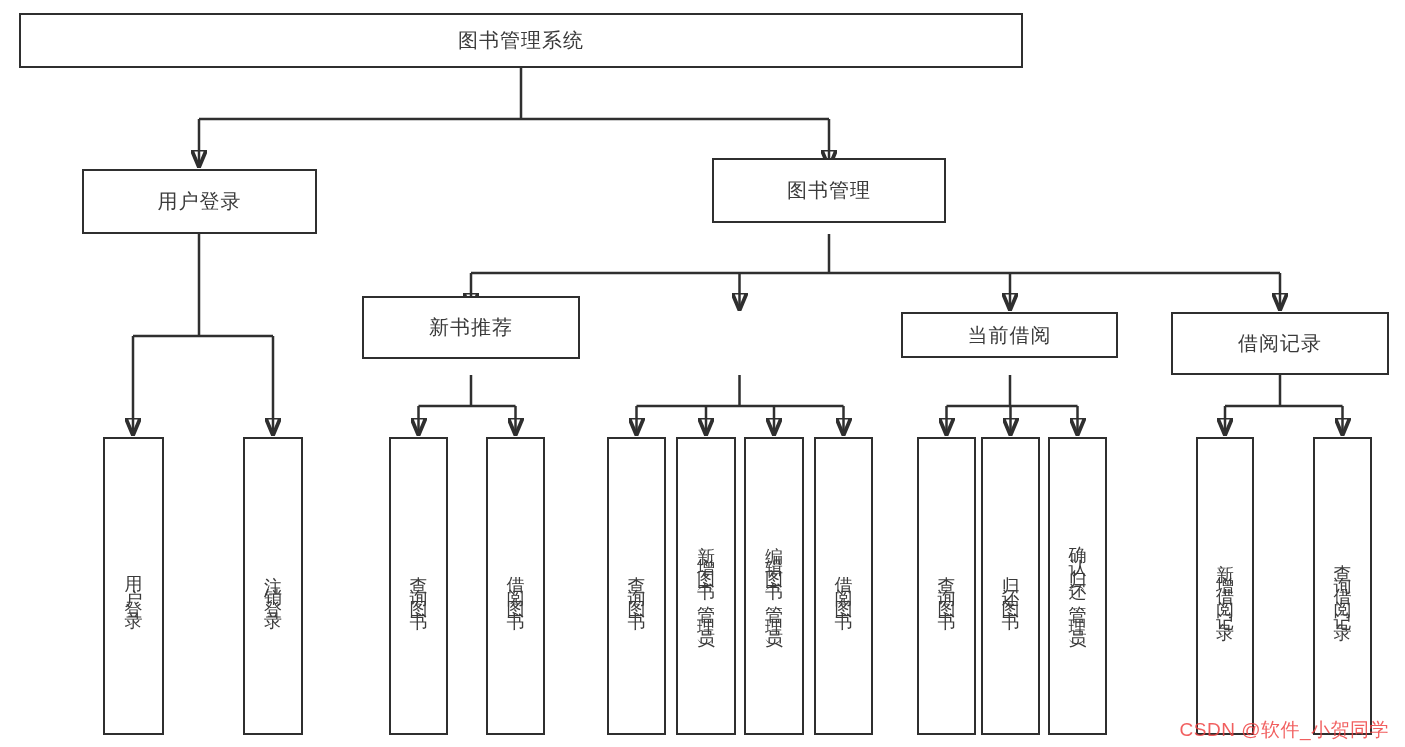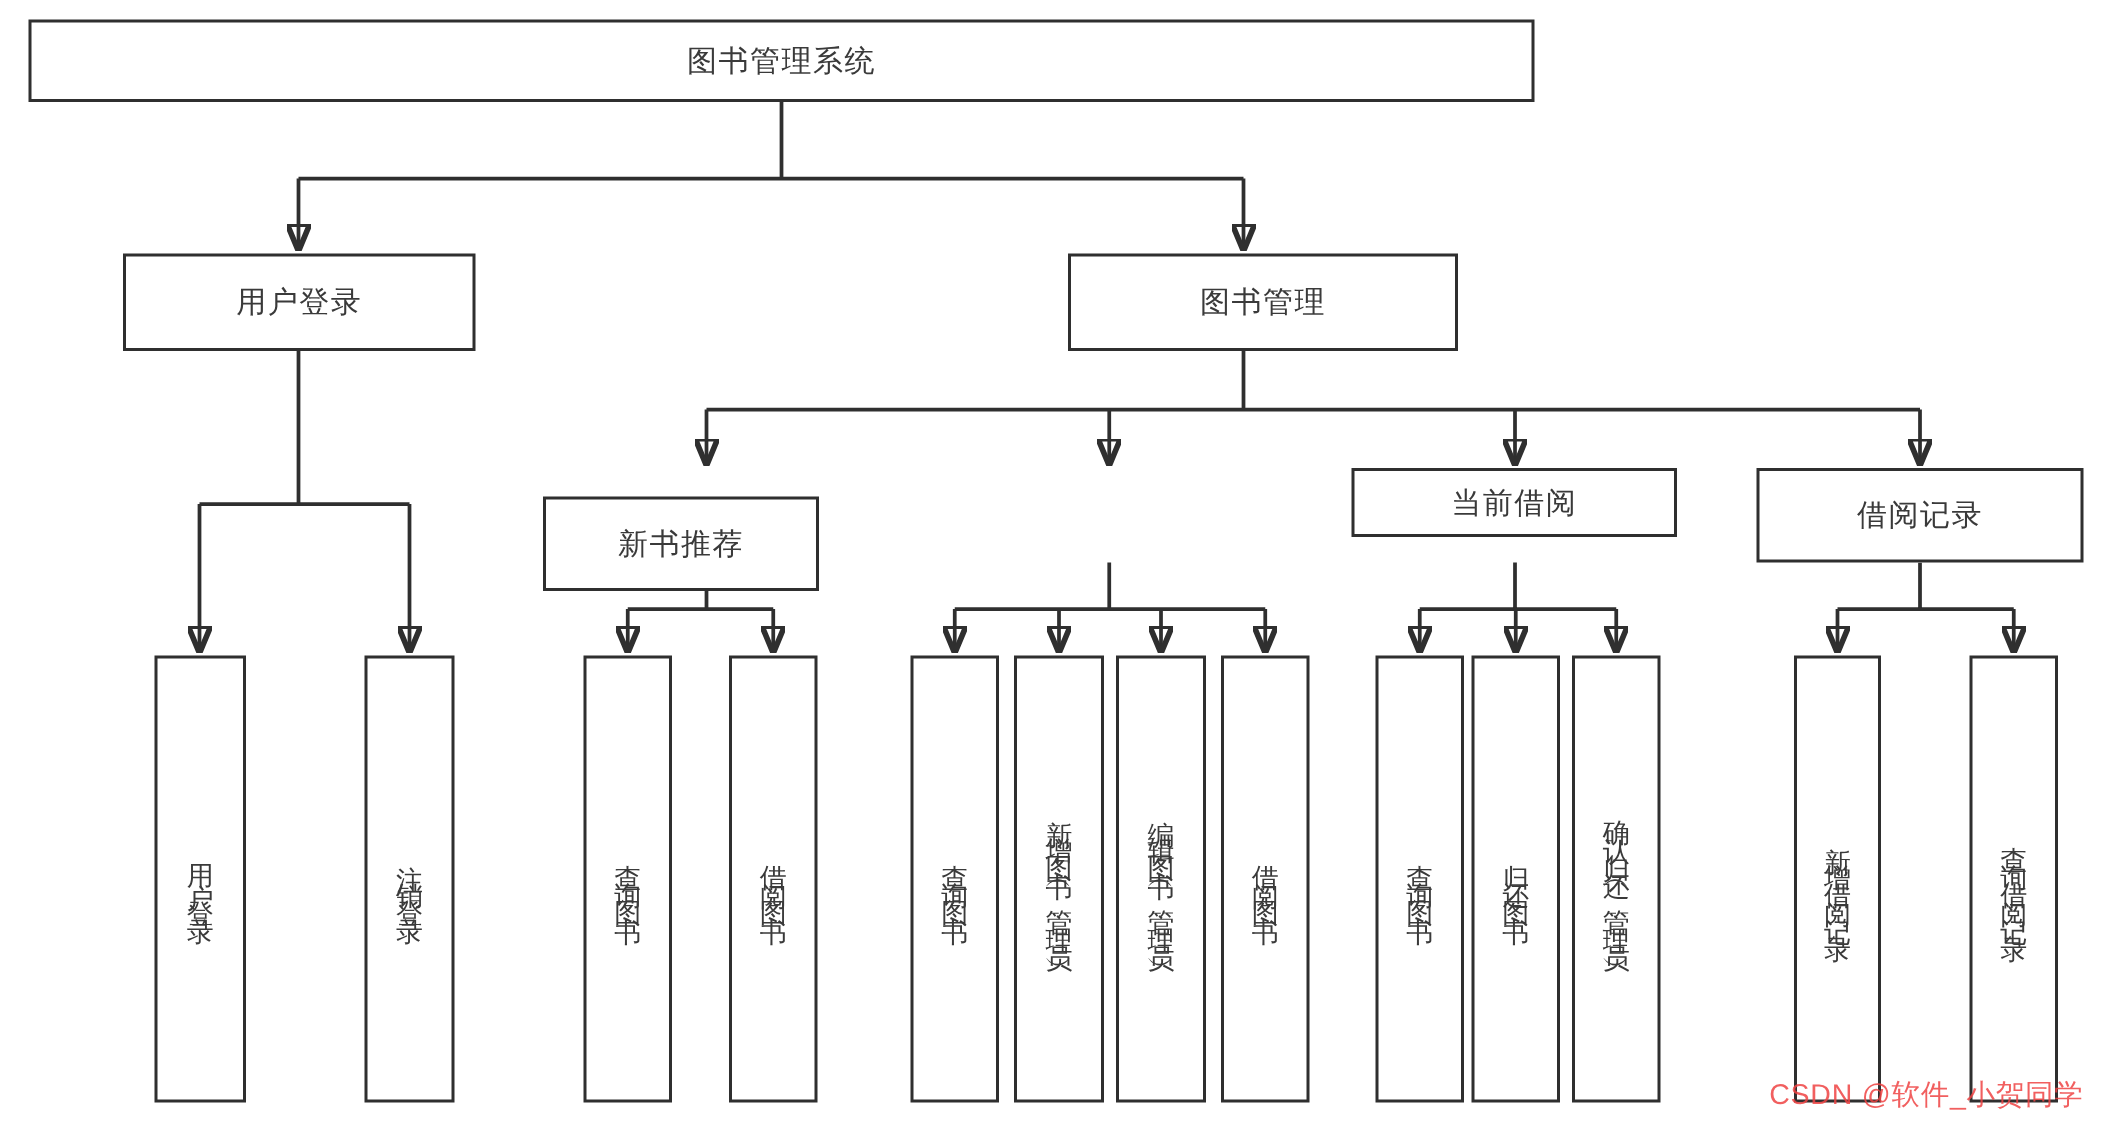--- a/index.html
+++ b/index.html
@@ -115,25 +115,25 @@
     <path d="M1342.5,406 V434" marker-end="url(#arrow)"></path>
   </svg>
 
   <div class="node hbox" style="left:19px; top:13px; width:1004px; height:55px;">
     <span>图书管理系统</span>
   </div>
 
   <div class="node hbox" style="left:82px; top:169px; width:235px; height:65px;">
     <span>用户登录</span>
   </div>
-  <div class="node hbox" style="left:712px; top:169px; width:260px; height:65px;">
+  <div class="node hbox" style="left:712px; top:158px; width:234px; height:65px;">
     <span>图书管理</span>
   </div>
 
-  <div class="node hbox" style="left:362px; top:331px; width:184px; height:63px;">
+  <div class="node hbox" style="left:362px; top:296px; width:218px; height:63px;">
     <span>新书推荐</span>
   </div>
   <div class="node hbox" style="left:901px; top:312px; width:217px; height:46px;">
     <span>当前借阅</span>
   </div>
   <div class="node hbox" style="left:1171px; top:312px; width:218px; height:63px;">
     <span>借阅记录</span>
   </div>
 
   <div class="node vbox" style="left:103px; width:61px;">

